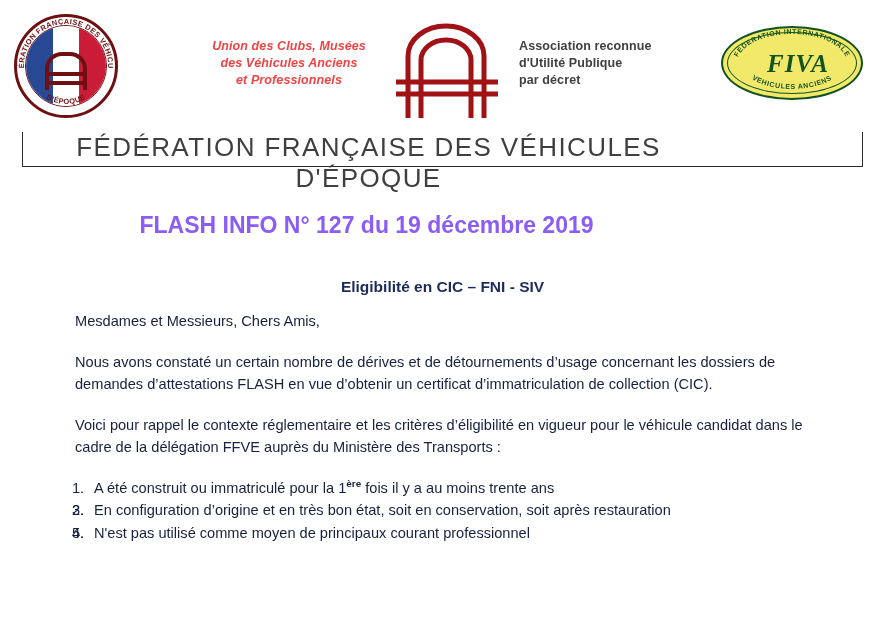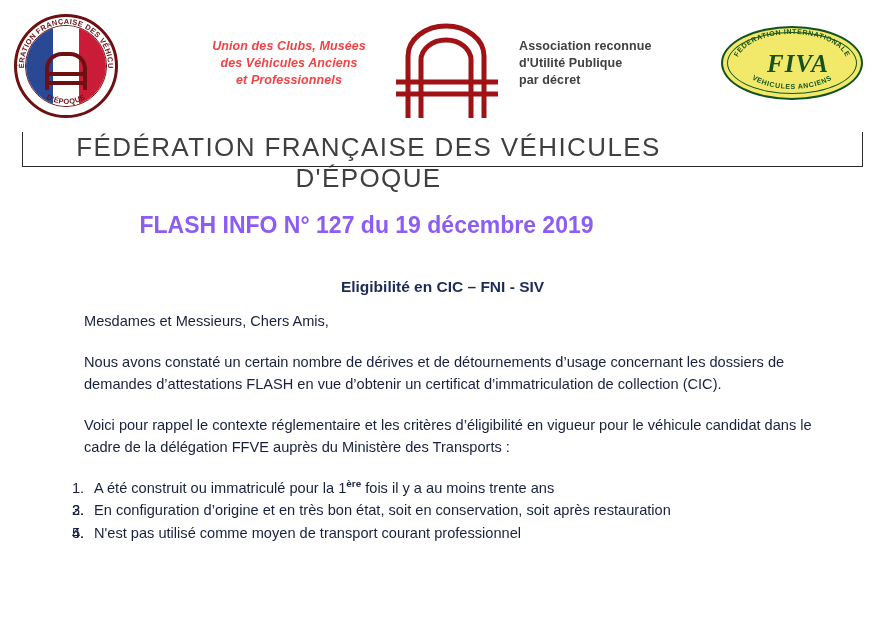--- a/index.html
+++ b/index.html
@@ -241,21 +241,21 @@
   .content {
     position: absolute;
     left: 72px;
     top: 310px;
     width: 760px;
     font-size: 14.6px;
     line-height: 22.5px;
     color: #17213f;
   }
   .content p {
-    margin: 0 0 18px 12px;
+    margin: 0 0 18px 3px;
   }
 
   .numlist {
     margin: 0;
     padding: 0;
     list-style: none;
   }
   .numlist li {
     position: relative;
     padding-left: 22px;
@@ -375,18 +375,18 @@
       </li>
       <li>
         <span class="num">3.</span>
         <span>En configuration d’origine et en très bon état, soit en conservation, soit après restauration</span>
       </li>
       <li>
         <span class="num">4.</span>
       </li>
       <li>
         <span class="num">5.</span>
-        <span>N'est pas utilisé comme moyen de transport courant professionnel</span>
+        <span>N'est pas utilisé comme moyen de principaux courant professionnel</span>
       </li>
     </ul>
   </div>
 
 </div>
 
 </body></html>

